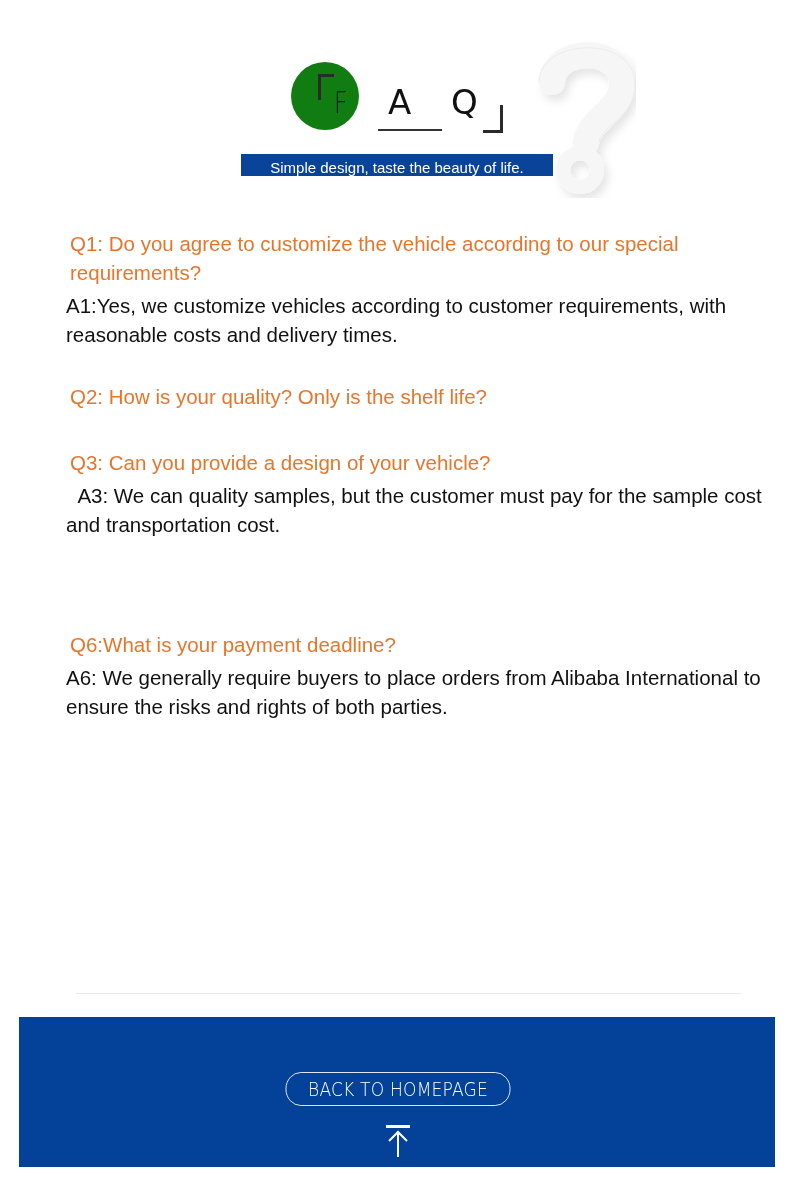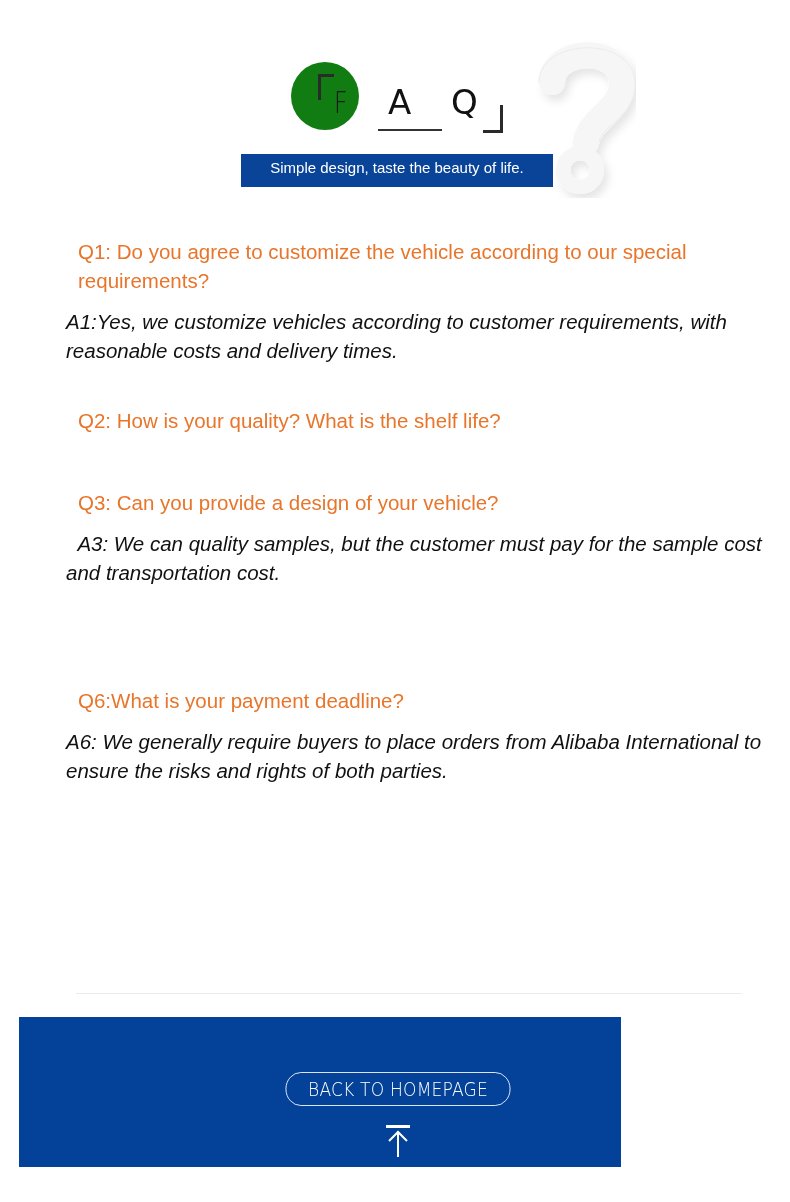--- a/index.html
+++ b/index.html
@@ -74,21 +74,21 @@
     position: absolute;
     left: 483px; top: 105px;
     width: 20px; height: 28px;
     border-right: 3px solid #2a2a2a;
     border-bottom: 3px solid #2a2a2a;
     box-sizing: border-box;
   }
   .slogan-bar {
     position: absolute;
     left: 241px; top: 154px;
-    width: 312px; height: 33px;
+    width: 312px; height: 22px;
     background: #0a4498;
     color: #ffffff;
     font-size: 15px;
     line-height: 27px;
     text-align: center;
   }
   .qmark {
     position: absolute;
     left: 536px; top: 38px;
     width: 100px; height: 160px;
@@ -99,42 +99,41 @@
     left: 66px; top: 225px;
     width: 700px;
   }
   .faq-item {
     margin: 0;
   }
   .faq-q {
     color: #e8752a;
     font-size: 20.5px;
     line-height: 29px;
-    margin: 12px;
+    margin: 4px;
   }
   .faq-a {
     color: #111111;
     font-size: 20.5px;
     line-height: 29px;
     margin: 0;
     white-space: pre-wrap;
-    font-style: italic;
   }
   .gap { height: 29px; }
   .divider {
     position: absolute;
     left: 76px; top: 993px;
     width: 666px; height: 1px;
     background: #ececec;
   }
   
   .footer-band {
     position: absolute;
     left: 19px; top: 1017px;
-    width: 602px; height: 150px;
+    width: 756px; height: 150px;
     background: #034298;
   }
   .back-btn {
     position: absolute;
     left: 254px; top: 55px;
     width: 248px; height: 32px;
     border: 1.5px solid #e8eef8;
     border-radius: 17px;
     color: #ffffff;
     font-size: 19px;
@@ -183,21 +182,21 @@
   </svg>
 </div>
 
 <div class="faq">
   <div class="faq-item">
     <p class="faq-q">Q1: Do you agree to customize the vehicle according to our special requirements?</p>
     <p class="faq-a">A1:Yes, we customize vehicles according to customer requirements, with reasonable costs and delivery times.</p>
   </div>
   <div class="gap"></div>
   <div class="faq-item">
-    <p class="faq-q">Q2: How is your quality? What is the shelf life?</p>
+    <p class="faq-q">Q2: How is your quality? Only is the shelf life?</p>
   </div>
   <div class="gap"></div>
   <div class="faq-item">
     <p class="faq-q">Q3: Can you provide a design of your vehicle?</p>
     <p class="faq-a">  A3: We can quality samples, but the customer must pay for the sample cost and transportation cost.</p>
   </div>
   <div class="gap"></div>
   <div class="gap"></div>
   <div class="gap"></div>
   <div class="faq-item">

